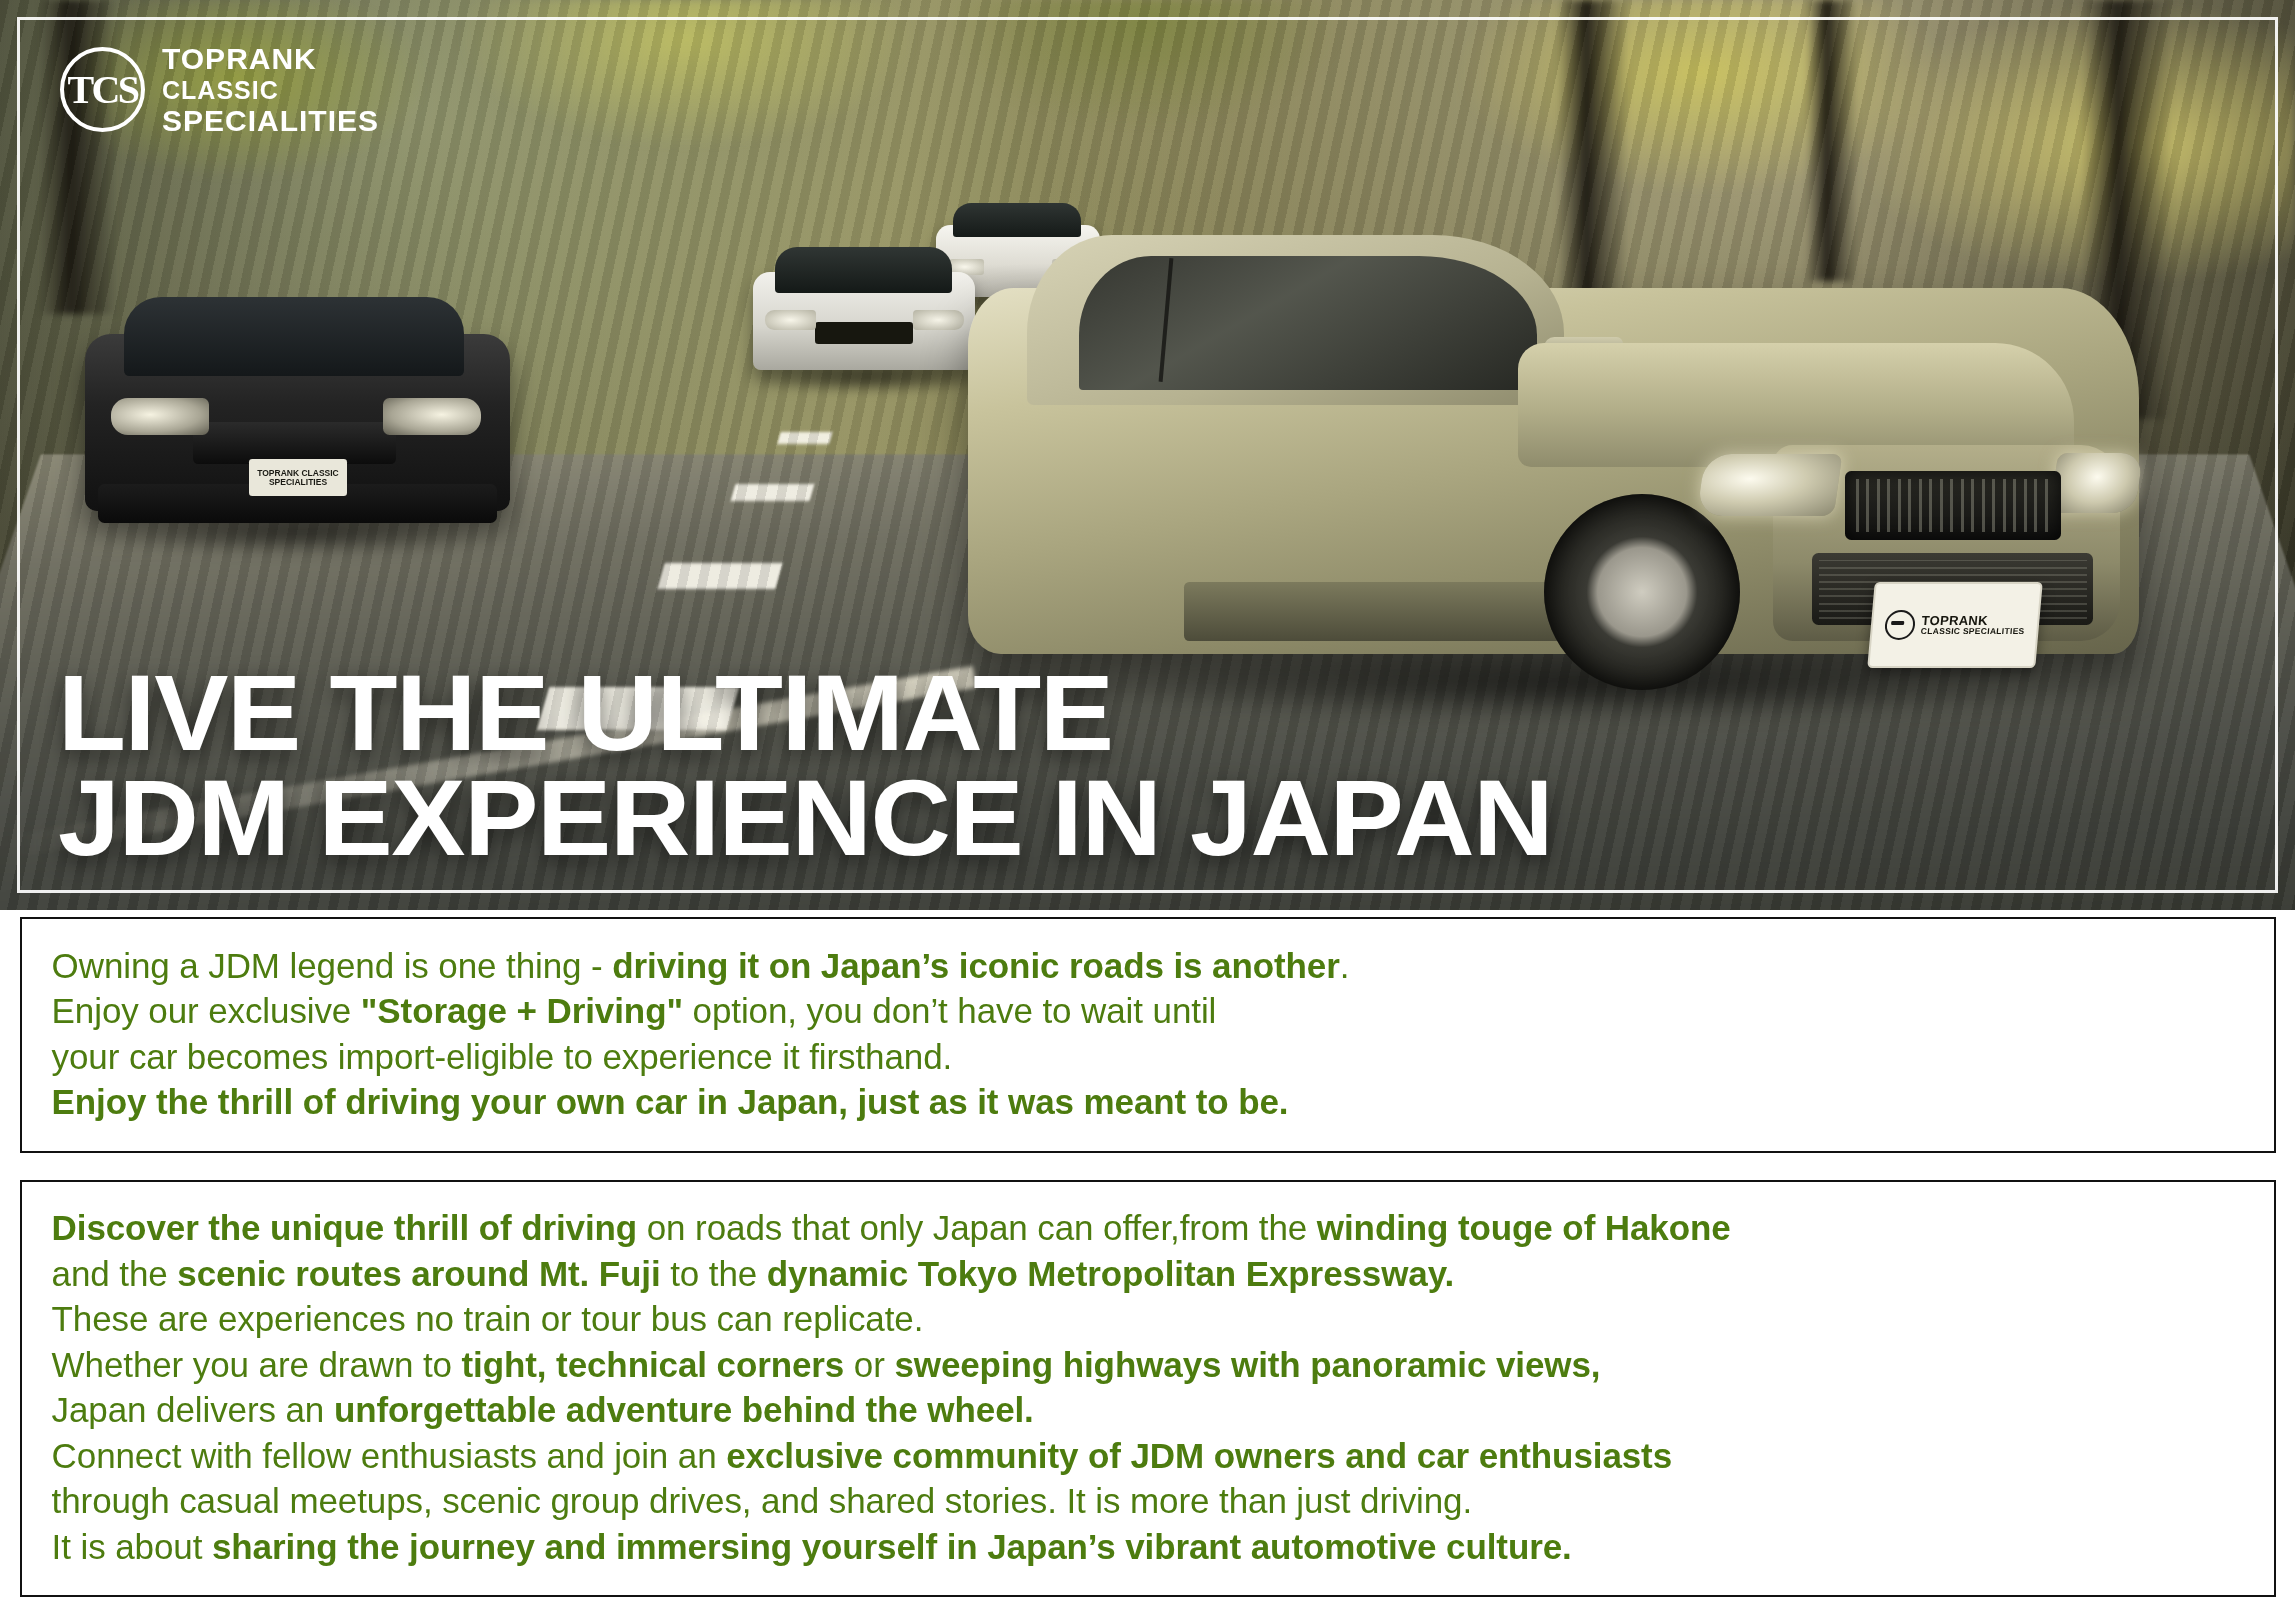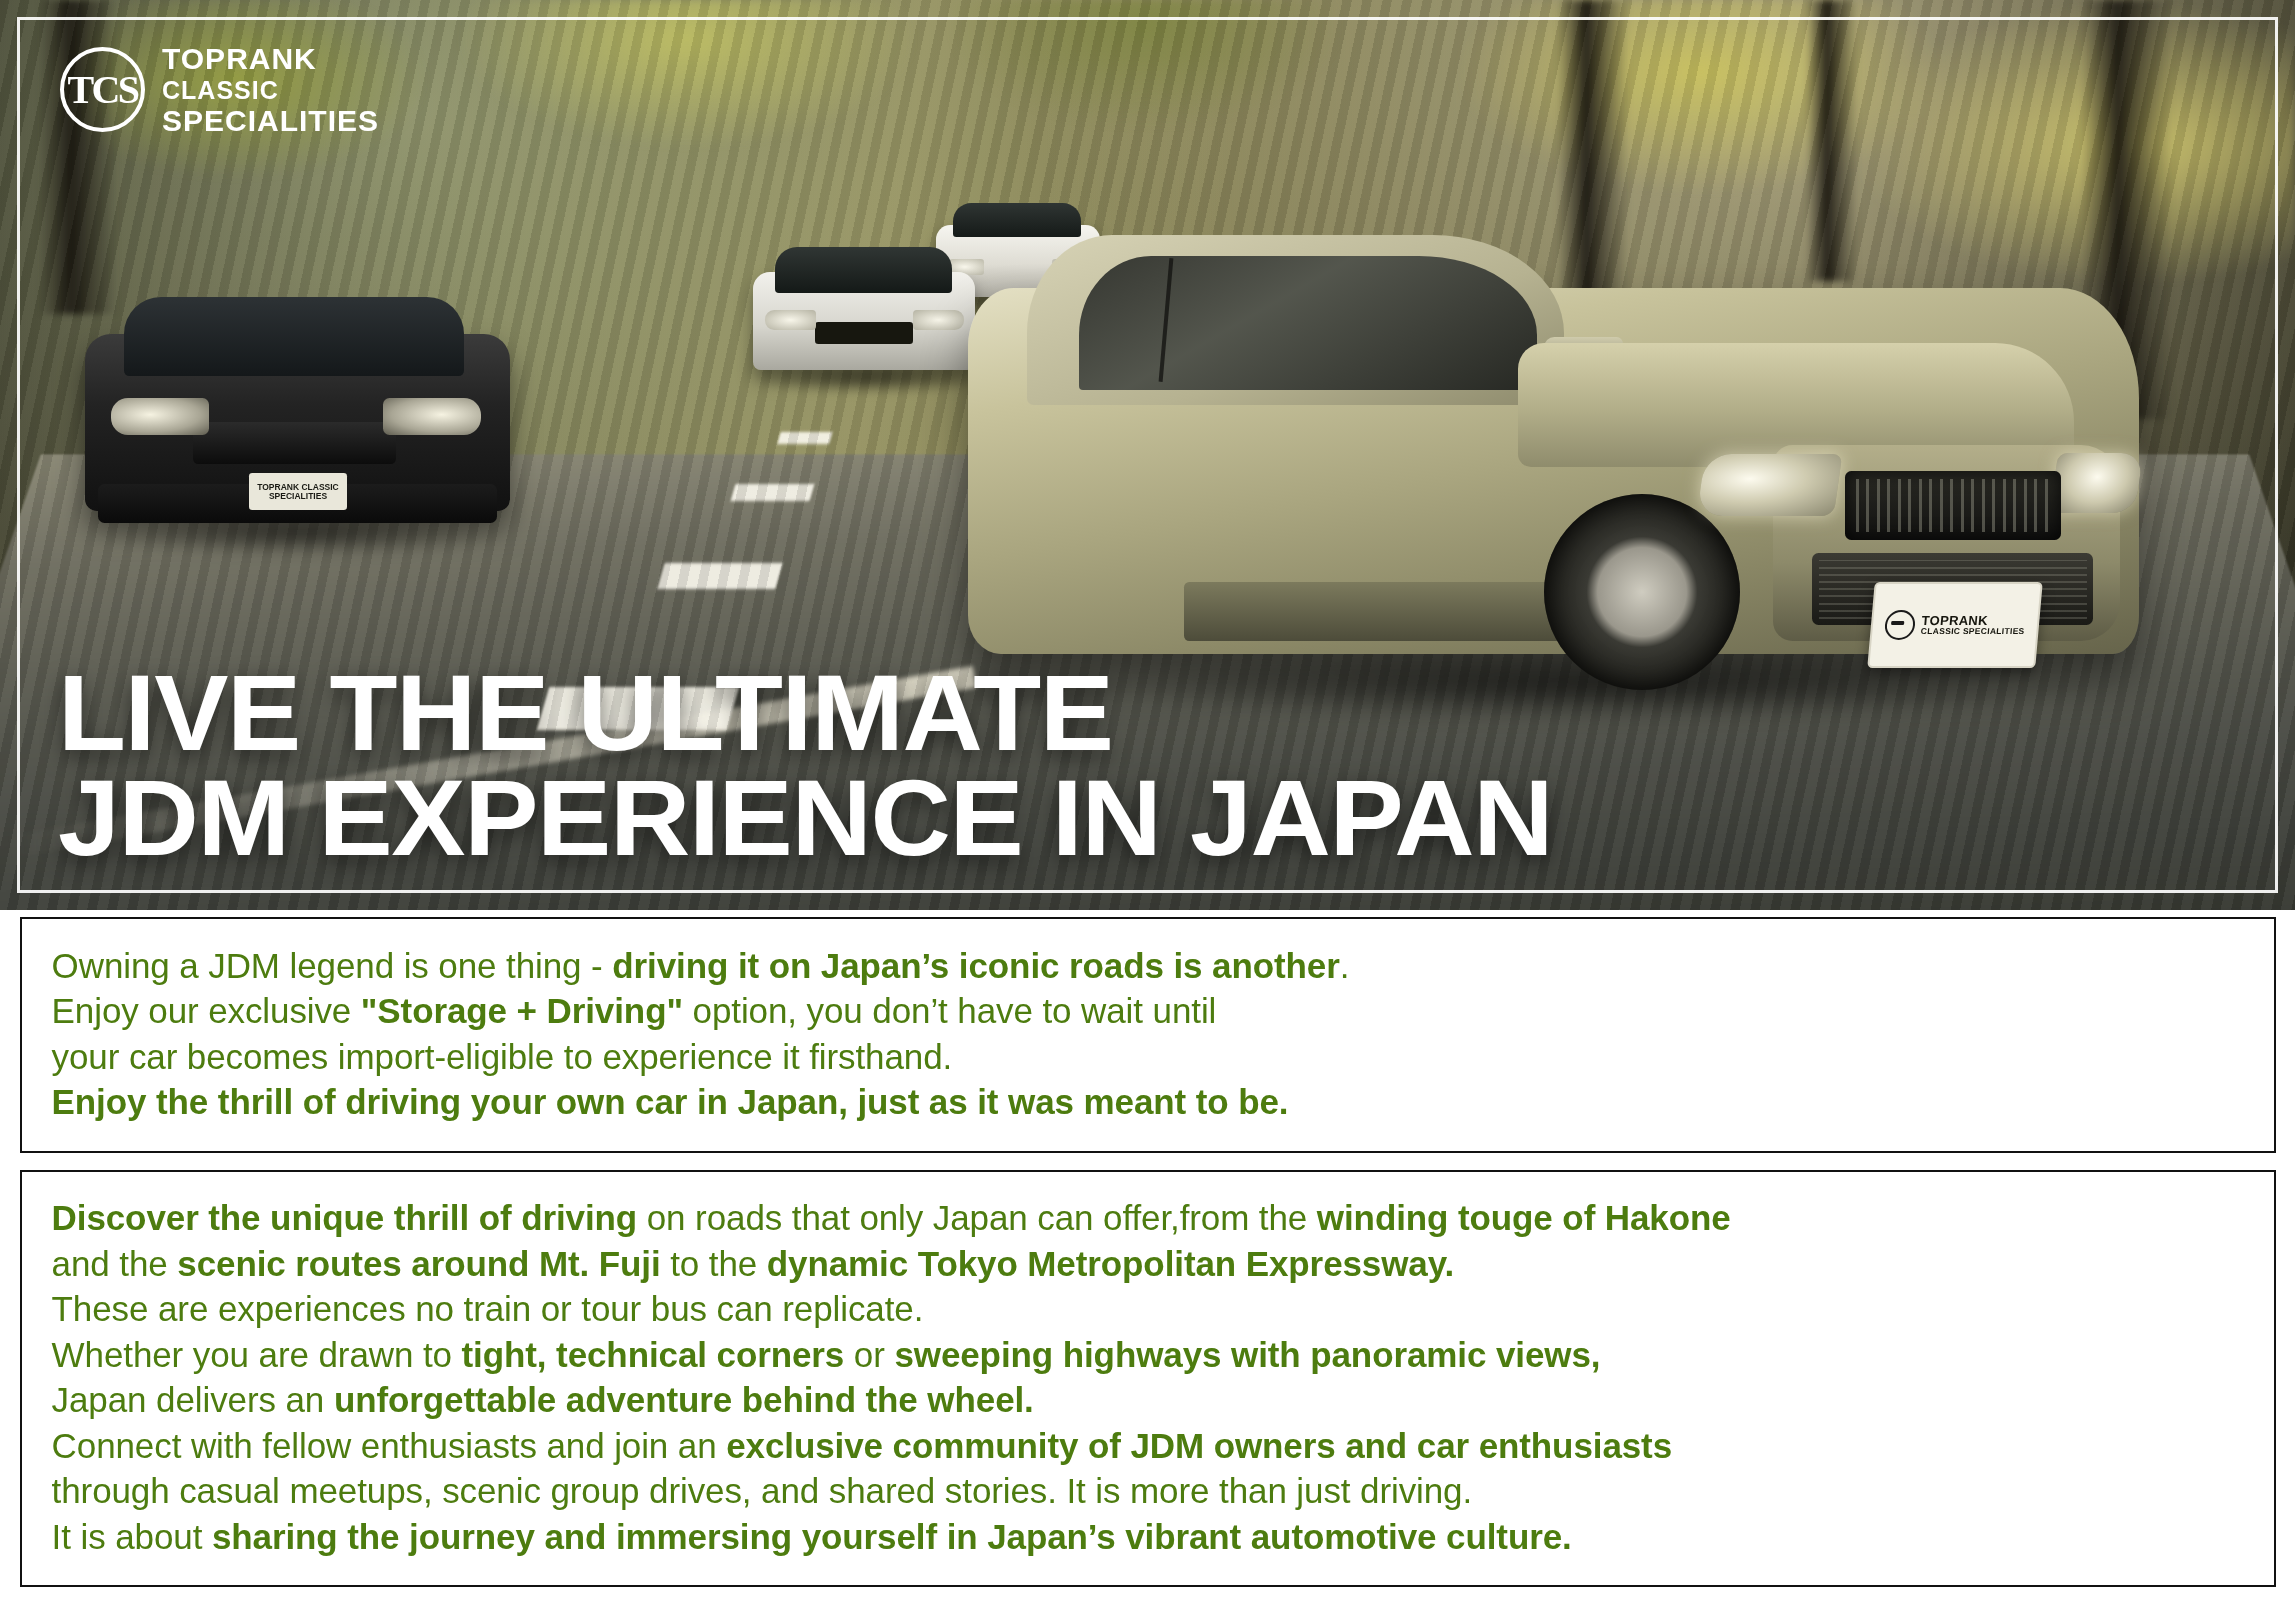--- a/index.html
+++ b/index.html
@@ -241,21 +241,21 @@
     position: absolute; left: 26px; top: 110px; width: 98px; height: 37px;
     background: radial-gradient(ellipse at 40% 45%, #f6f3e2, #a9a695 60%, #5d5b4e 100%);
     border-radius: 17px 6.5px 6.5px 17px;
   }
   .blk-lamp-r {
     position: absolute; left: 298px; top: 110px; width: 98px; height: 37px;
     background: radial-gradient(ellipse at 60% 45%, #f6f3e2, #a9a695 60%, #5d5b4e 100%);
     border-radius: 6.5px 17px 17px 6.5px;
   }
   .blk-plate {
-    position: absolute; left: 164px; top: 185px; width: 98px; height: 37px;
+    position: absolute; left: 164px; top: 171px; width: 98px; height: 37px;
     background: #e9e7da; border-radius: 3.3px;
     font-size: 8.5px; color: #1a1a14; display:flex; align-items:center; justify-content:center; text-align:center;
     line-height: 1.05; font-weight: 700;
   }
   .blk-lower {
     position: absolute; left: 13px; top: 196px; width: 399px; height: 39px;
     background: linear-gradient(180deg, #1c1c1c, #0a0a0a);
     border-radius: 6.5px;
   }
   .blk-shadow {
@@ -372,21 +372,21 @@
     left: 19.6px;
     top: 917px;
     width: 2256px;
   }
   .block {
     border: 2.6px solid #111111;
     box-sizing: border-box;
     background: #ffffff;
     padding: 23.6px 30px 26px 30px;
   }
-  .block + .block { margin-top: 17px; }
+  .block + .block { margin-top: 27px; }
   .block p {
     margin: 0;
     color: #4d7c0f;
     font-size: 35px;
     line-height: 1.30;
     font-family: "Liberation Sans", sans-serif;
     letter-spacing: -0.1px;
   }
   .b { font-weight: 700; }
 </style>

